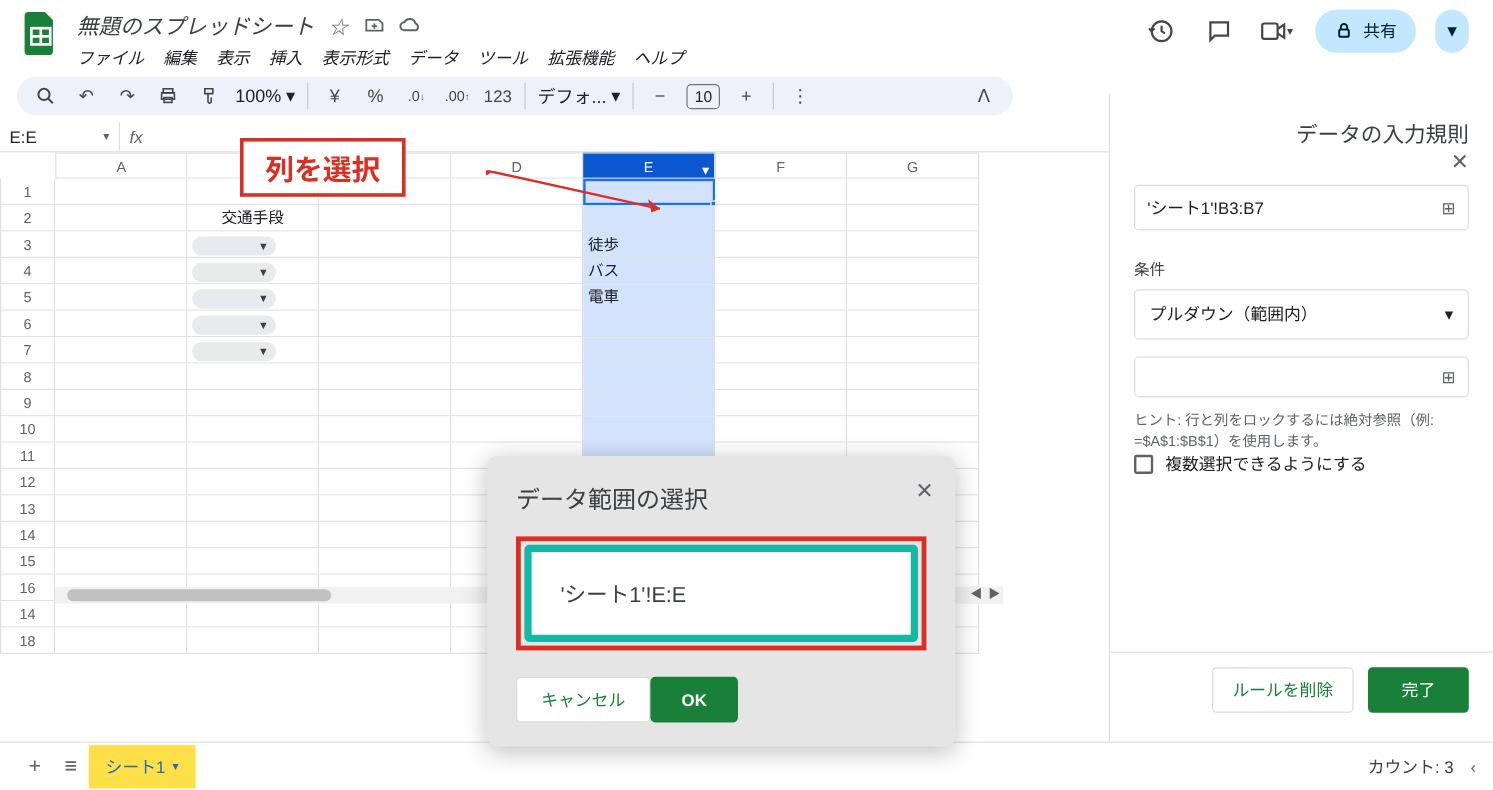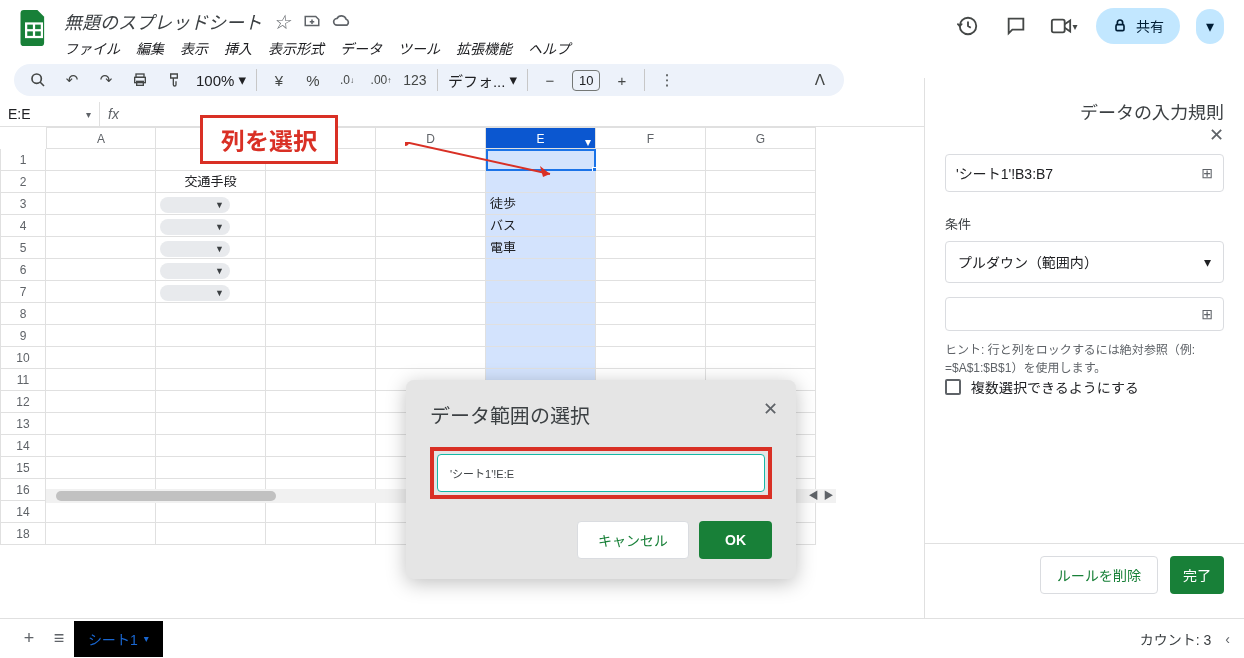--- a/index.html
+++ b/index.html
@@ -43,42 +43,42 @@
   .active-cell{border:2px solid #1a73e8 !important;}
   .handle{width:6px;height:6px;background:#1a73e8;border:1px solid #fff;position:absolute;right:-4px;bottom:-4px;}
 
   .annotation{position:absolute;left:200px;top:115px;border:3px solid #d93025;background:#fff;padding:4px 18px;font-size:24px;font-weight:bold;color:#d93025;z-index:5;}
   .ann-line{position:absolute;z-index:4;}
 
   .dialog{position:absolute;left:406px;top:335px;width:390px;background:#e5e5e5;box-shadow:0 4px 20px rgba(0,0,0,.25);border-radius:8px;padding:20px 24px;z-index:10;margin-top:45px;}
   .dialog-title{font-size:20px;color:#3c4043;}
   .dialog-close{position:absolute;right:18px;top:18px;color:#5f6368;cursor:pointer;font-size:18px;}
   .dialog-input-wrap{border:4px solid #d93025;padding:3px;margin-top:18px;}
-  .dialog-input{width:100%;padding:12px;border:1px solid #14b8a6;border-radius:4px;font-size:11px;color:#3c4043;}
-  .dialog-btns{display:flex;gap:10px;justify-content:flex-end;margin-top:22px;}
+  .dialog-input{width:100%;padding:24px;border:6px solid #14b8a6;border-radius:4px;font-size:18px;color:#3c4043;}
+  .dialog-btns{display:flex;justify-content:flex-start;margin-top:22px;}
   .btn-cancel{border:1px solid #dadce0;background:#fff;color:#188038;padding:8px 20px;border-radius:4px;font-size:14px;cursor:pointer;}
   .btn-ok{background:#188038;color:#fff;border:none;padding:8px 26px;border-radius:4px;font-size:14px;font-weight:bold;cursor:pointer;}
 
   .sidepanel{position:absolute;right:0;top:78px;width:320px;height:540px;background:#fff;border-left:1px solid #e0e0e0;padding:20px 20px 10px 20px;}
   .sp-title{font-size:18px;display:flex;justify-content:space-between;align-items:flex-end;color:#3c4043;flex-direction:column;}
   .sp-close{color:#5f6368;cursor:pointer;font-size:18px;}
   .sp-label{font-size:13px;margin-top:22px;color:#3c4043;}
   .sp-input{display:flex;align-items:center;border:1px solid #dadce0;border-radius:4px;padding:8px 10px;margin-top:8px;font-size:14px;justify-content:space-between;}
   .sp-grid-icon{color:#5f6368;cursor:pointer;}
   .sp-select{border:1px solid #dadce0;border-radius:4px;padding:10px 12px;margin-top:8px;font-size:14px;display:flex;justify-content:space-between;align-items:center;cursor:pointer;}
   .sp-hint{font-size:12px;color:#5f6368;margin-top:10px;line-height:1.5;}
   .sp-check{display:flex;align-items:center;gap:10px;font-size:14px;}
   .sp-checkbox{width:16px;height:16px;border:2px solid #5f6368;border-radius:2px;cursor:pointer;}
   .sp-footer{position:absolute;bottom:12px;left:0;right:0;padding:12px 20px;border-top:1px solid #e0e0e0;display:flex;justify-content:flex-end;gap:12px;}
   .btn-delete{border:1px solid #dadce0;background:#fff;color:#188038;padding:8px 16px;border-radius:4px;font-size:14px;cursor:pointer;}
-  .btn-done{background:#188038;color:#fff;border:none;padding:8px 13px;border-radius:4px;font-size:14px;cursor:pointer;}
+  .btn-done{background:#188038;color:#fff;border:none;padding:8px 28px;border-radius:4px;font-size:14px;cursor:pointer;}
 
   .sheet-tabs{position:absolute;bottom:0;left:0;right:0;height:40px;border-top:1px solid #e0e0e0;display:flex;align-items:center;padding:0 14px;background:#fff;font-size:14px;}
   .tab-icon{width:30px;text-align:center;color:#5f6368;cursor:pointer;font-size:18px;}
-  .sheet-tab{background:#000000;color:#1967d2;padding:8px 14px;display:flex;align-items:center;gap:6px;cursor:pointer;border-radius:0;}
+  .sheet-tab{background:#fde047;color:#1967d2;padding:8px 14px;display:flex;align-items:center;gap:6px;cursor:pointer;border-radius:0;}
   .status{margin-left:auto;color:#3c4043;font-size:14px;}
   .status-chev{margin-left:14px;color:#5f6368;cursor:pointer;}
 
   .hscroll{position:absolute;bottom:42px;left:46px;width:790px;height:14px;background:#f1f1f1;}
   .hthumb{position:absolute;left:10px;top:2px;height:10px;width:220px;background:#c1c1c1;border-radius:5px;}
   .hscroll-r{position:absolute;right:0;width:30px;height:14px;display:flex;}
   .hbtn{width:15px;color:#5f6368;font-size:10px;text-align:center;line-height:14px;background:#f1f1f1;cursor:pointer;}
 </style>
 </head>
 <body>

